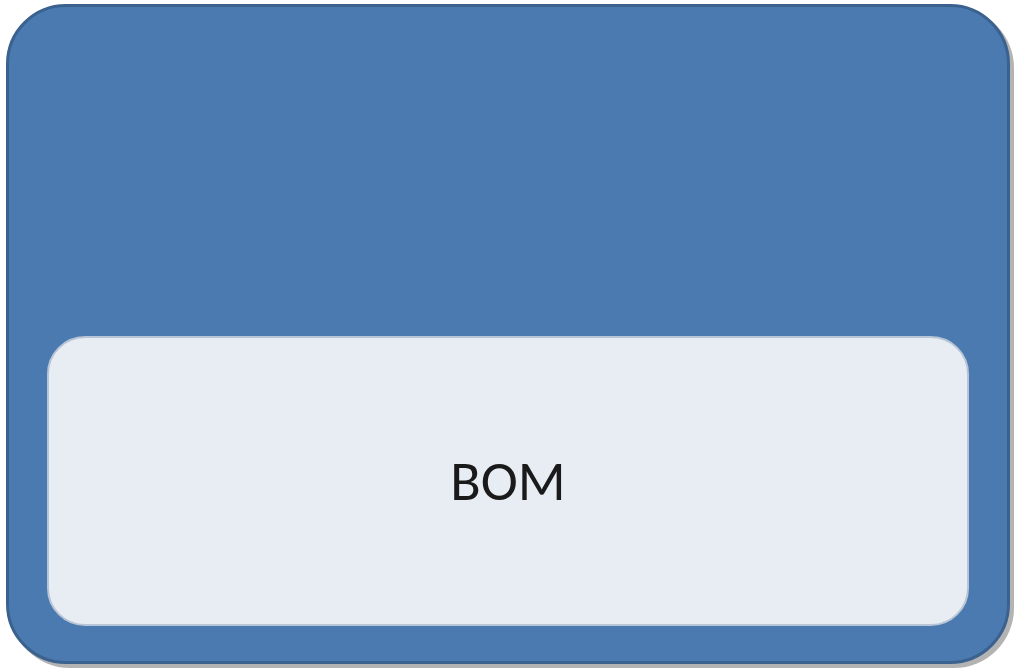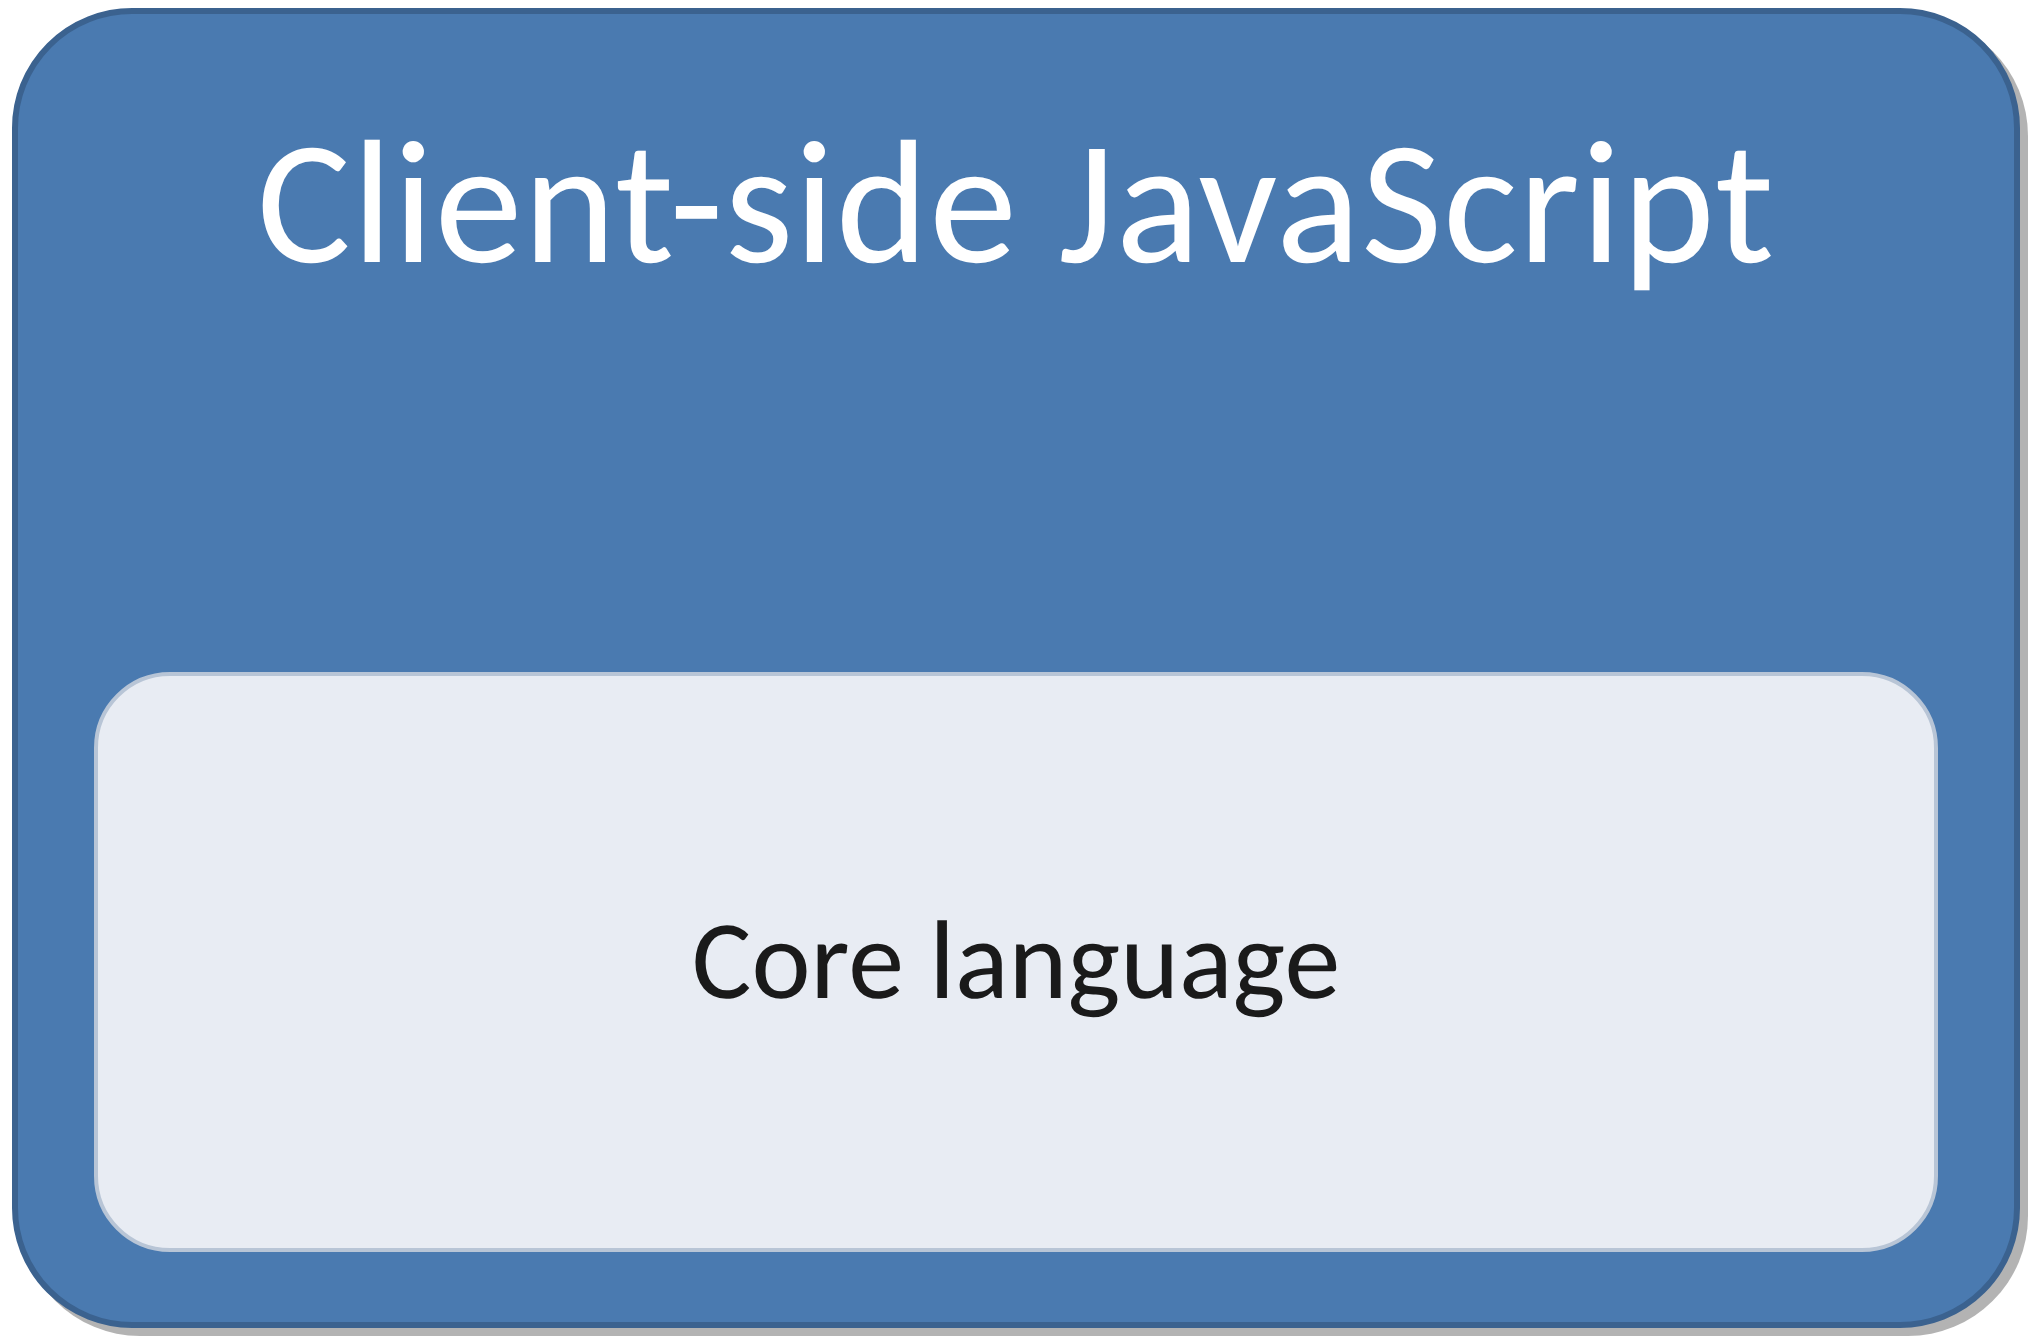--- a/index.html
+++ b/index.html
@@ -57,17 +57,16 @@
       font-size: 56px;
       font-weight: 400;
       line-height: 1.15;
       padding: 20px;
     }
   </style>
 </head>
 <body>
 
 <div class="outer-container">
-  <div class="title">Client-side JavaScript</div>
   <div class="boxes-row">
-    <div class="sub-box">Core language</div>
+    <div class="sub-box">BOM</div>
   </div>
 </div>
 
 </body></html>

